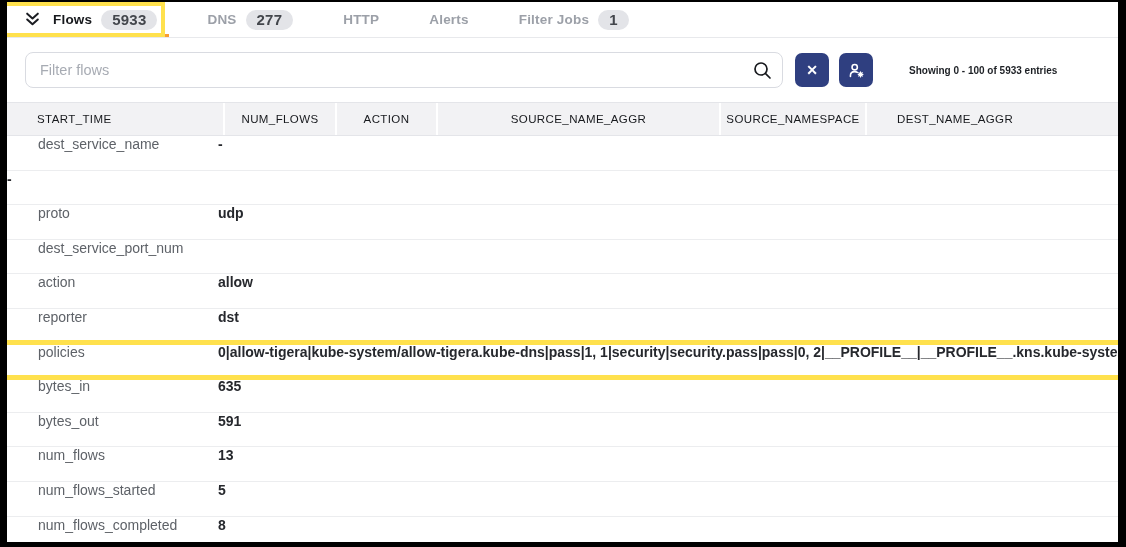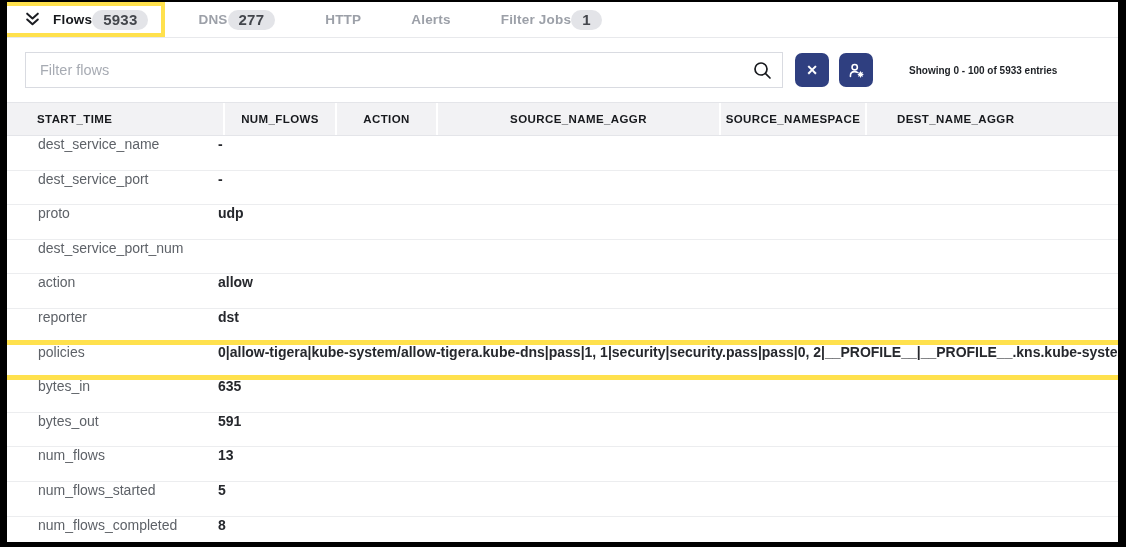--- a/index.html
+++ b/index.html
@@ -4,41 +4,41 @@
 <style>
   * { margin:0; padding:0; box-sizing:border-box; }
   html,body { width:1126px; height:547px; }
   body { background:#000; font-family:"Liberation Sans", sans-serif; overflow:hidden; position:relative; }
 
   .app { position:absolute; left:7px; top:2px; right:8px; bottom:5px; background:#fff; overflow:hidden; }
 
   
   .tabbar { height:36px; display:flex; align-items:center; border-bottom:1px solid #E8E9EC; padding-left:12px; position:relative; }
   .collapse-btn { width:26px; height:26px; display:flex; align-items:center; justify-content:center; cursor:pointer; background:none; border:none; }
-  .tab { display:flex; align-items:center; height:100%; position:relative; margin-left:8px; margin-right:30px; font-size:13.5px; font-weight:700; color:#9CA0A8; letter-spacing:.2px; cursor:pointer; padding:0 12px 0 0; }
+  .tab { display:flex; align-items:center; gap:9px; height:100%; position:relative; margin-left:8px; margin-right:30px; font-size:13.5px; font-weight:700; color:#9CA0A8; letter-spacing:.2px; cursor:pointer; padding:0 12px 0 0; }
   .tab.active { color:#17191D; }
   .tab.active::after { content:""; position:absolute; left:0; right:0; bottom:0; height:3px; background:#F99C33; }
   .badge { background:#E3E4E8; color:#43464C; font-size:15px; font-weight:600; padding:2px 11px; border-radius:11px; line-height:16px;text-align:right; }
   .tab-highlight { position:absolute; left:-5px; top:0; width:163px; height:35px; border:4px solid #FFE14D; pointer-events:none; z-index:6; }
 
   
   .toolbar { height:64px; display:flex; align-items:center; padding-left:18px; position:relative; }
   .filter-wrap { position:relative; width:758px; height:36px; }
-  .filter-wrap input { width:100%; height:100%; border:1px solid #D9DBE1; border-radius:0; padding:0 42px 0 14px; font-size:14.5px; color:#33363C; font-family:"Liberation Sans", sans-serif; outline:none; }
+  .filter-wrap input { width:100%; height:100%; border:1px solid #D9DBE1; border-radius:8px; padding:0 42px 0 14px; font-size:14.5px; color:#33363C; font-family:"Liberation Sans", sans-serif; outline:none; }
   .filter-wrap input::placeholder { color:#A7ABB3; }
   .search-icon { position:absolute; right:11px; top:8px; width:20px; height:20px; }
   .icon-btn { width:34px; height:34px; background:#2F3F80; border:none; border-radius:7px; color:#fff; display:flex; align-items:center; justify-content:center; cursor:pointer; margin-left:10px; }
   .icon-btn:first-of-type { margin-left:12px; }
   .icon-btn .x-glyph { font-size:14px; font-weight:700; line-height:1; }
   .entries { margin-left:36px; font-size:10px; font-weight:700; color:#1D2025; white-space:nowrap; }
   .prev-page { margin-left:auto; color:#C9CBD1; font-size:22px; font-weight:400; line-height:1; transform:translateX(7px); background:none; border:none; cursor:pointer; }
 
   
   .thead { display:flex; height:34px; border-top:1px solid #E4E5E9; border-bottom:1px solid #E4E5E9; }
-  .th { background:#F2F2F4; display:flex; align-items:center; justify-content:center; font-size:11.5px; font-weight:700; color:#17191D; letter-spacing:.4px; border-right:2px solid #fff; white-space:nowrap; overflow:hidden; cursor:pointer; }
+  .th { background:#F2F2F4; display:flex; align-items:center; justify-content:center; font-size:11.5px; font-weight:400; color:#17191D; letter-spacing:.4px; border-right:2px solid #fff; white-space:nowrap; overflow:hidden; cursor:pointer; }
   .th.c0 { width:218px; justify-content:flex-start; padding-left:30px; }
   .th.c1 { width:112px; } .th.c2 { width:101px; } .th.c3 { width:283px; }
   .th.c4 { width:149px; } .th.c5 { width:146px; }
   .th.c6 { flex:1; border-right:none; justify-content:flex-start; padding-left:30px; }
 
   
   .detail-row { height:34.6px; display:flex; align-items:flex-start; border-bottom:1px solid #ECEDEF; position:relative; background:#fff; }
   .dkey { width:180px; margin-left:31px; font-size:14px; color:#5E6268; white-space:nowrap; flex:none; }
   .dval { flex:1; font-size:14px; font-weight:700; color:#26282D; white-space:nowrap; overflow:hidden; }
   .row-highlight { position:absolute; left:-12px; right:-13px; top:-4px; bottom:-3px; border:5px solid #FFE14D; pointer-events:none; z-index:5; }
@@ -124,21 +124,20 @@
     <div class="th c5">SOURCE_NAMESPACE</div>
     <div class="th c6">DEST_NAME_AGGR</div>
   </div>
 
   <div>
     <div class="detail-row">
       <span class="dkey">dest_service_name</span>
       <span class="dval">-</span>
     </div>
     <div class="detail-row">
-      <span class="dkey">dest_service_port</span>
       <span class="dval">-</span>
     </div>
     <div class="detail-row">
       <span class="dkey">proto</span>
       <span class="dval">udp</span>
     </div>
     <div class="detail-row">
       <span class="dkey">dest_service_port_num</span>
       <span class="dval"></span>
     </div>

